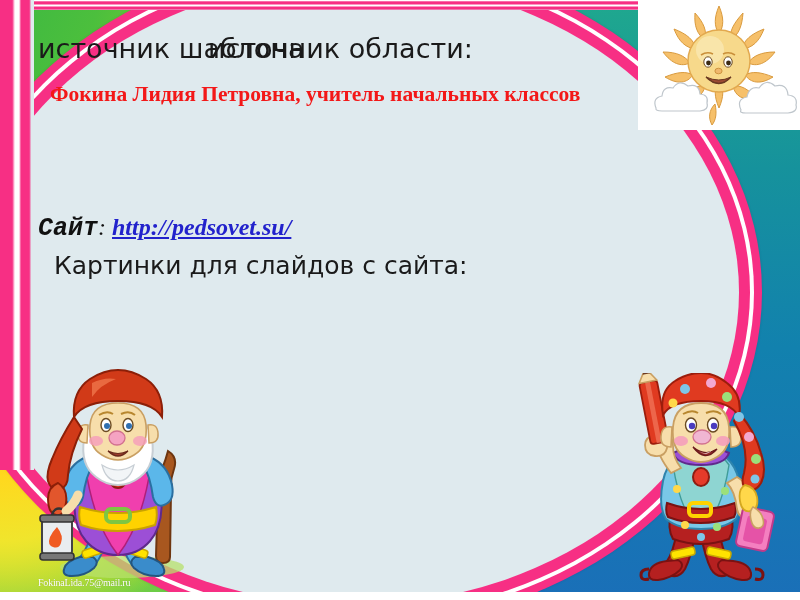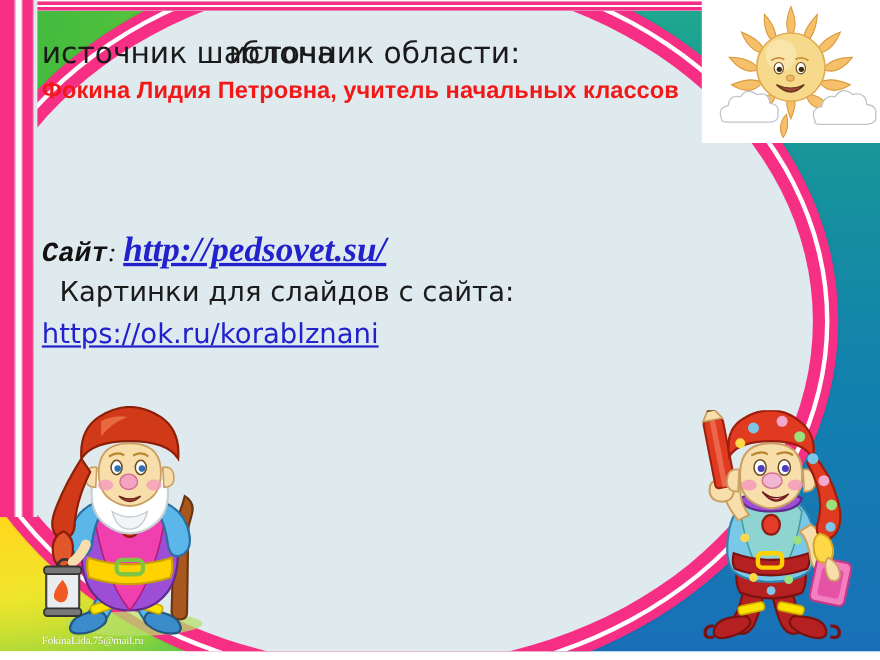--- a/index.html
+++ b/index.html
@@ -138,21 +138,21 @@
     position: absolute;
     left: 4px;
     top: 48px;
     width: 630px;
     color: #f31818;
     font-weight: bold;
     font-size: 21.5px;
     line-height: 28px;
     font-family: "Liberation Sans", sans-serif;
   }
-  .red-block p { margin: 0; }
+  .red-block p { margin: 12px; font-family: Liberation Serif, serif; }
 
   .site-line {
     position: absolute;
     left: 4px;
     top: 190px;
     font-size: 25px;
     line-height: 32px;
     color: #111;
   }
   .site-label {
@@ -165,21 +165,21 @@
     font-style: italic;
     font-family: "Liberation Serif", serif;
     font-size: 24px;
   }
   .site-url {
     color: #2222cc;
     text-decoration: underline;
     font-style: italic;
     font-family: "Liberation Serif", serif;
     font-weight: bold;
-    font-size: 32px;
+    font-size: 24px;
   }
 
   .pics-line {
     position: absolute;
     left: 4px;
     top: 230px;
     font-size: 25px;
     line-height: 32px;
     color: #1a1a1a;
     font-family: "DejaVu Sans", sans-serif;
@@ -252,21 +252,20 @@
     <div class="red-block">
       <p>Фокина Лидия Петровна, учитель начальных классов</p>
     </div>
 
     <div class="site-line">
       <span class="site-label">Сайт</span><span class="site-colon">: </span><a class="site-url" href="#">http://pedsovet.su/</a>
     </div>
 
     <div class="pics-line">Картинки для слайдов с сайта:</div>
 
-    <a class="ok-line" href="#">https://ok.ru/korablznani</a>
   </div>
 
   <div class="sun-box">
     <svg width="162" height="130" viewBox="0 0 162 130">
       <g>
 
         <g fill="#f6c06a" stroke="#d99a3e" stroke-width="1">
           <path d="M81 6 C86 18 86 26 81 34 C76 26 76 18 81 6 Z"></path>
           <path d="M57 13 C66 23 69 31 67 40 C59 34 56 26 57 13 Z"></path>
           <path d="M105 13 C104 26 101 34 93 40 C91 31 96 23 105 13 Z"></path>

